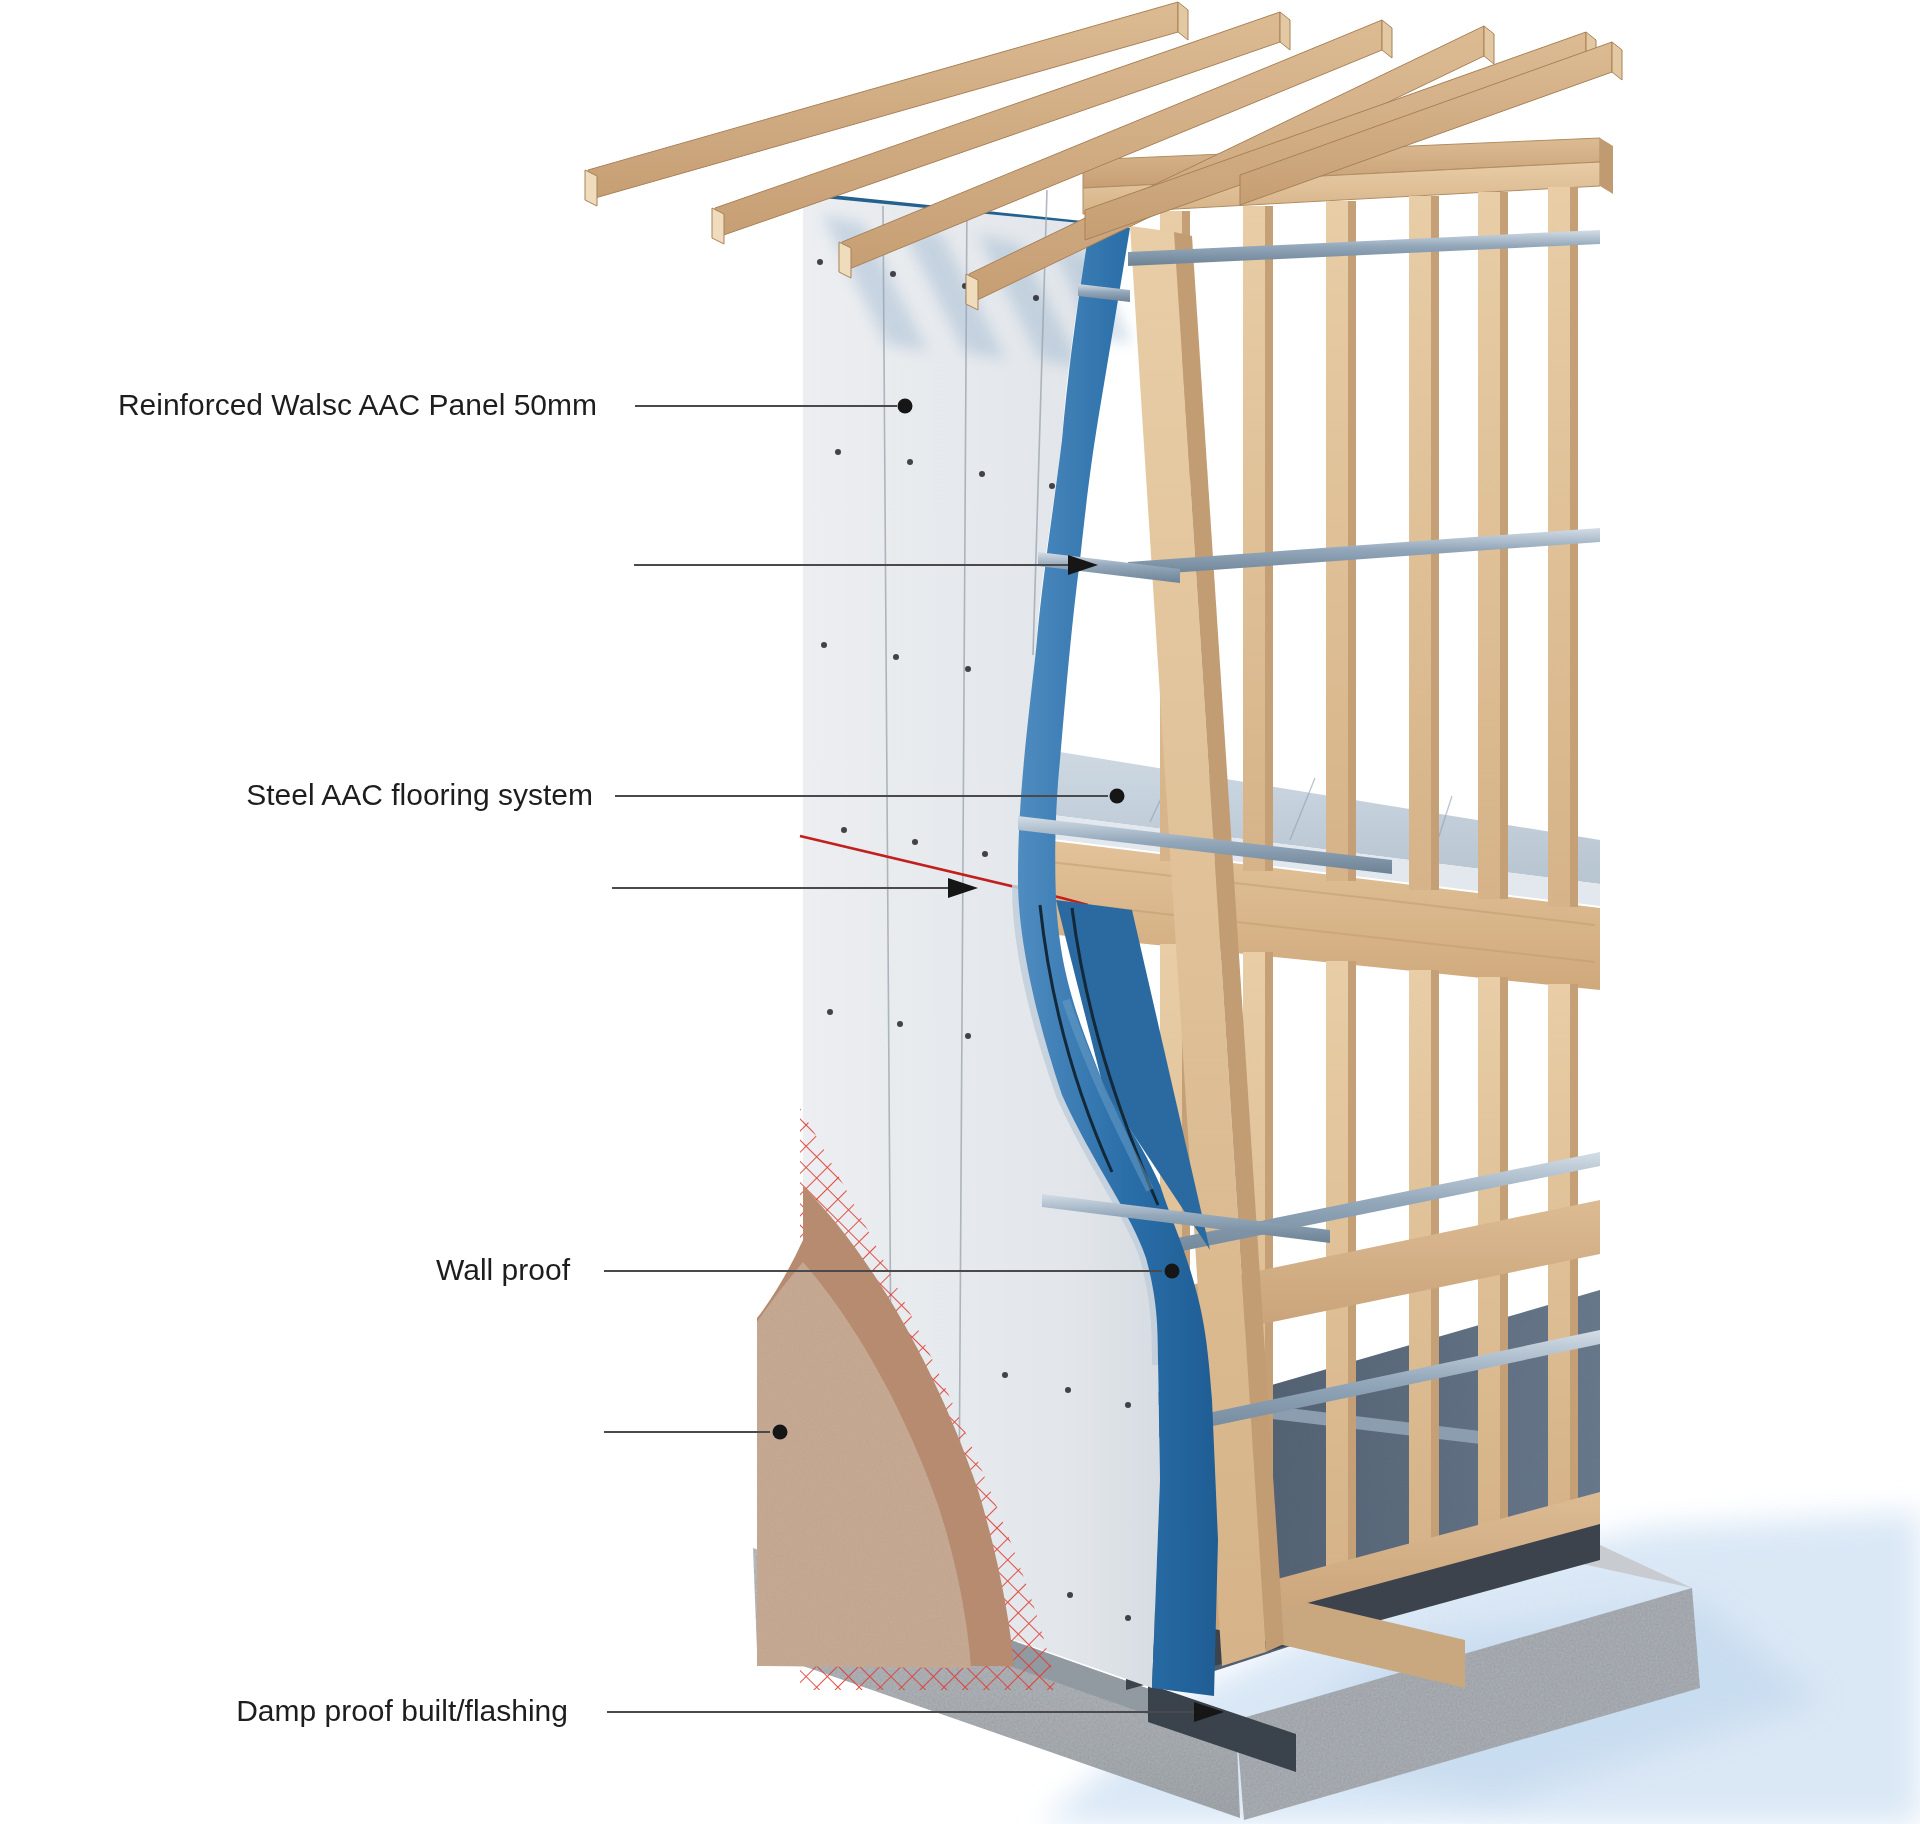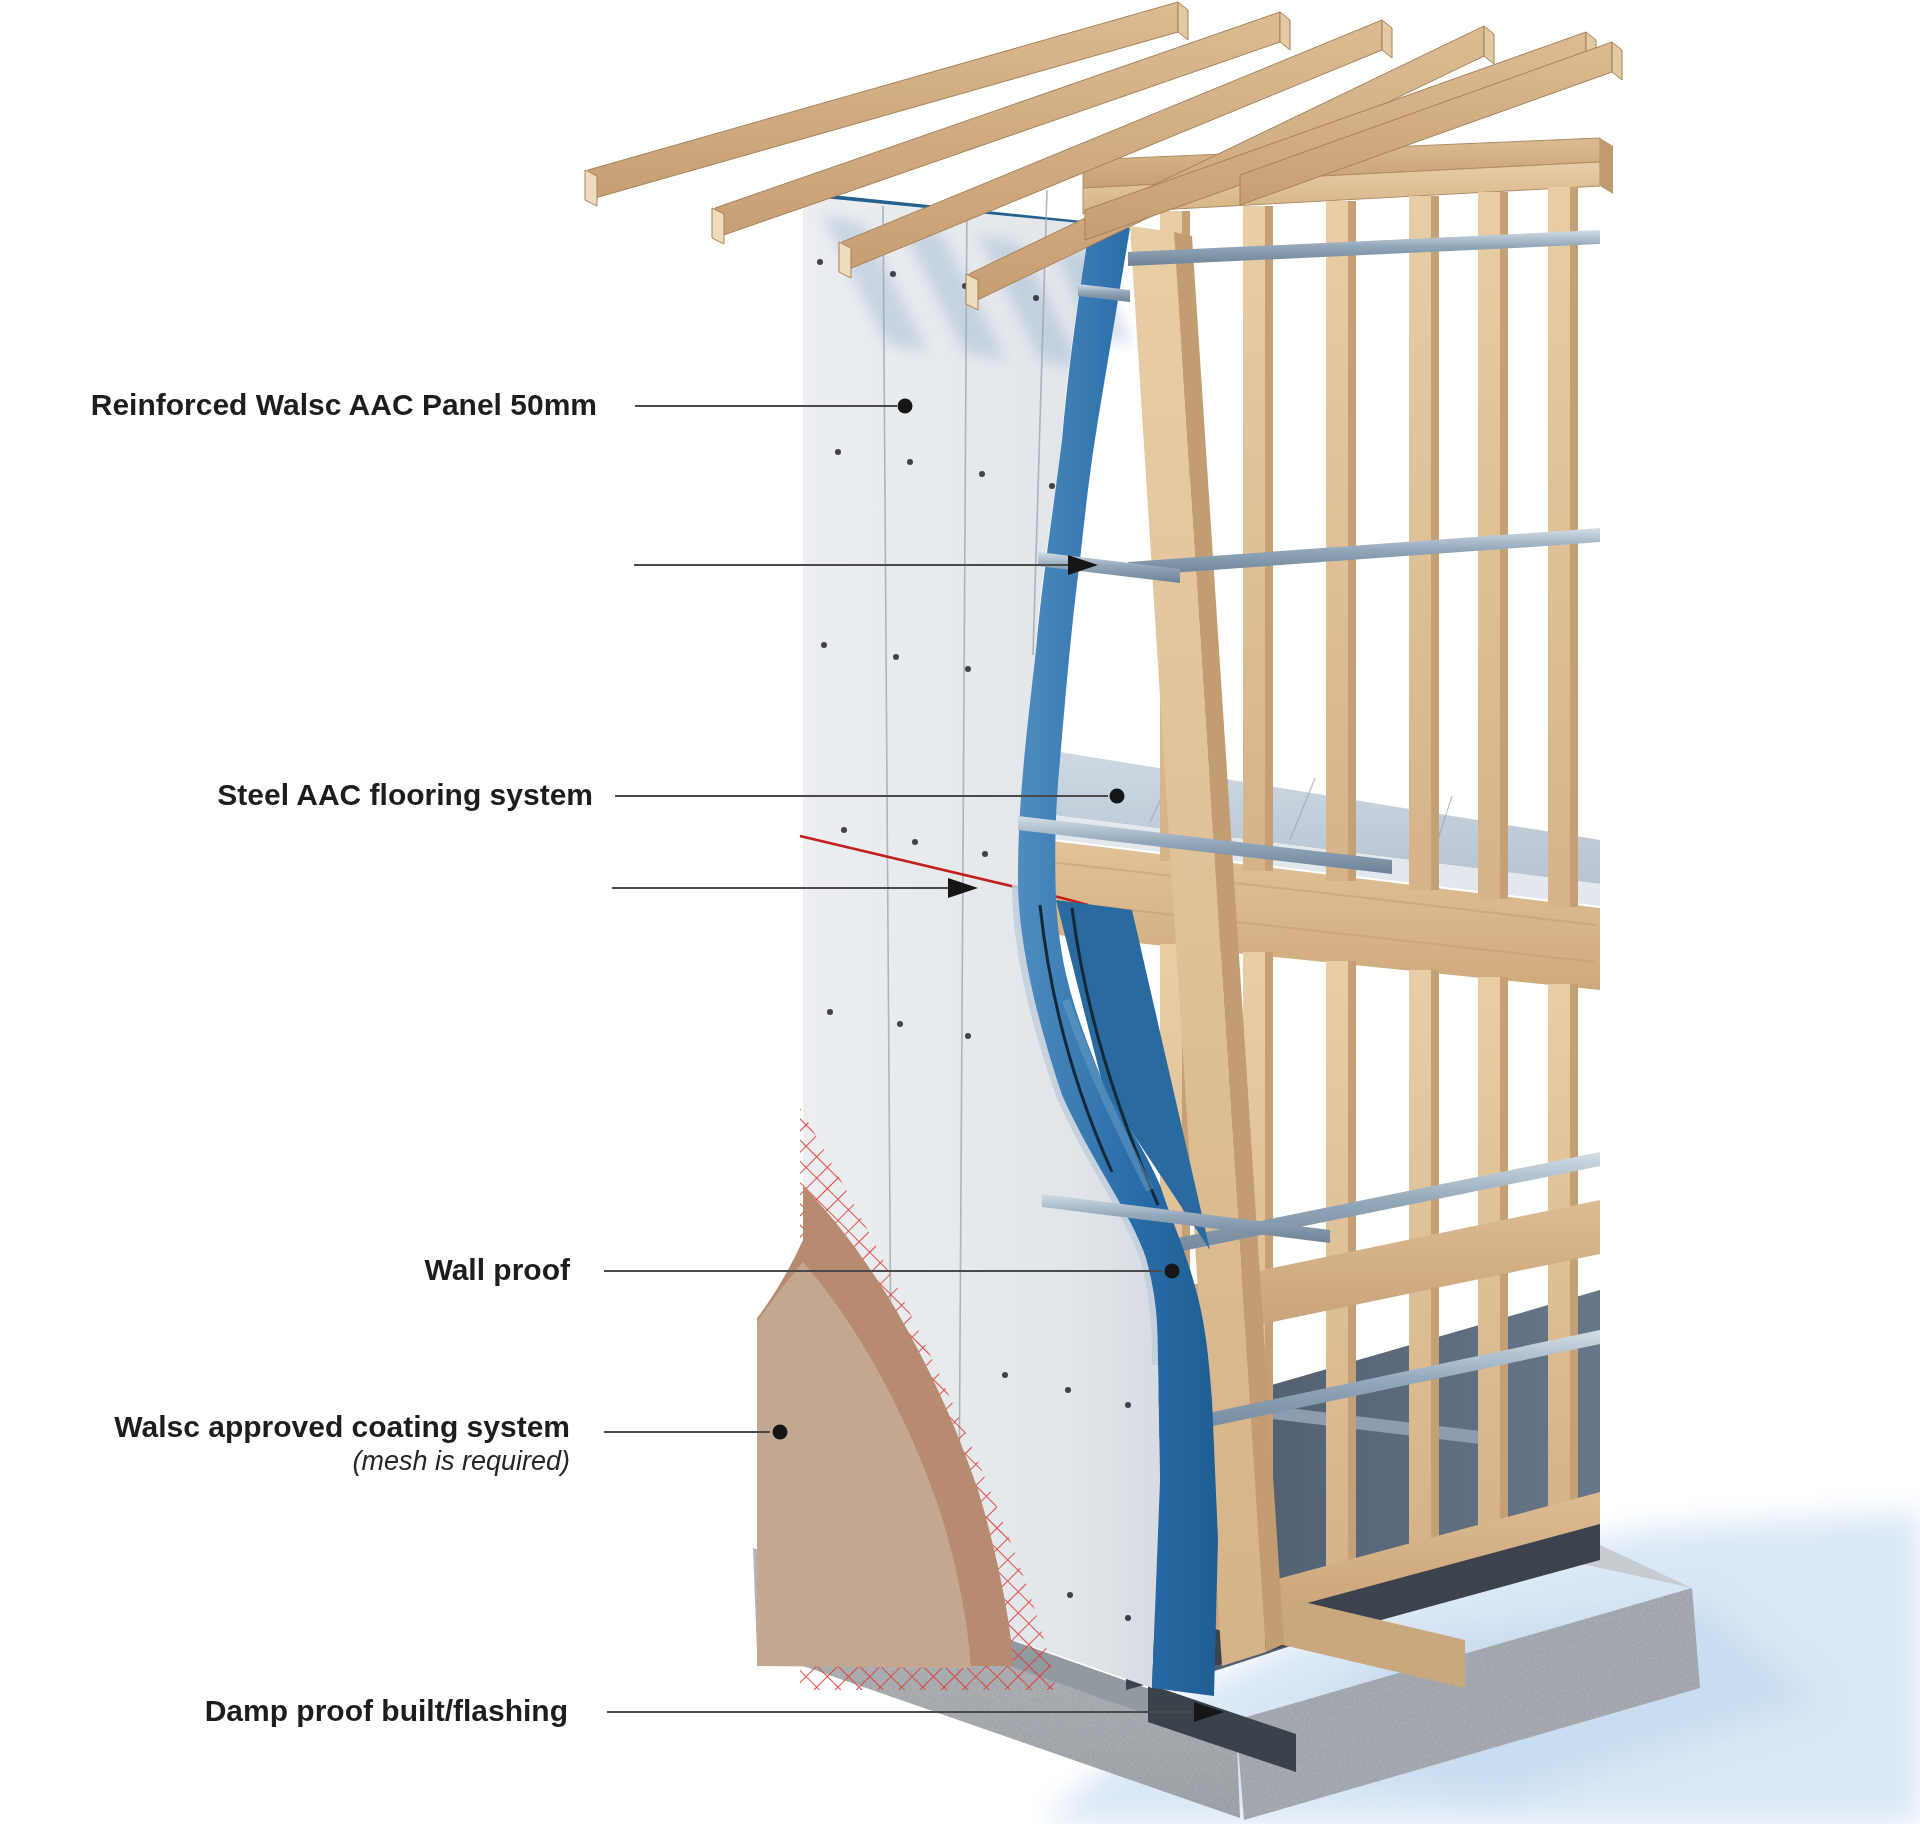--- a/index.html
+++ b/index.html
@@ -5,21 +5,21 @@
   html,body{margin:0;padding:0;background:#ffffff;}
   #stage{
     position:relative;width:1920px;height:1824px;overflow:hidden;background:#ffffff;
     font-family:"Liberation Sans",sans-serif;
   }
   #art{position:absolute;left:0;top:0;width:1920px;height:1824px;}
   .label{
     position:absolute;text-align:right;color:#1d1d1f;
     font-size:30px;line-height:1.1;white-space:nowrap;
   }
-  .label .main{font-weight:700;}
+  .label .main{font-weight:400;}
   .label .note{
     font-size:27px;font-style:italic;color:#262628;line-height:1.2;margin-top:7px;
   }
   .l1{right:1323px;top:388px;}
   .l2{right:1323px;top:526px;}
   .l3{right:1327px;top:778px;}
   .l4{right:1323px;top:867px;}
   .l5{right:1350px;top:1253px;}
   .l6{right:1350px;top:1410px;}
   .l6 .note{margin-top:2px;}
@@ -312,24 +312,18 @@
 
   <div class="label l3">
     <div class="main">Steel AAC flooring system</div>
   </div>
 
 
   <div class="label l5">
     <div class="main">Wall proof</div>
   </div>
 
-  <div class="label l6">
-    <div class="main">Walsc approved coating system</div>
-    <div class="note">
-      <div>(mesh is required)</div>
-    </div>
-  </div>
 
   <div class="label l7">
     <div class="main">Damp proof built/flashing</div>
   </div>
 
 </div>
 
 </body></html>

